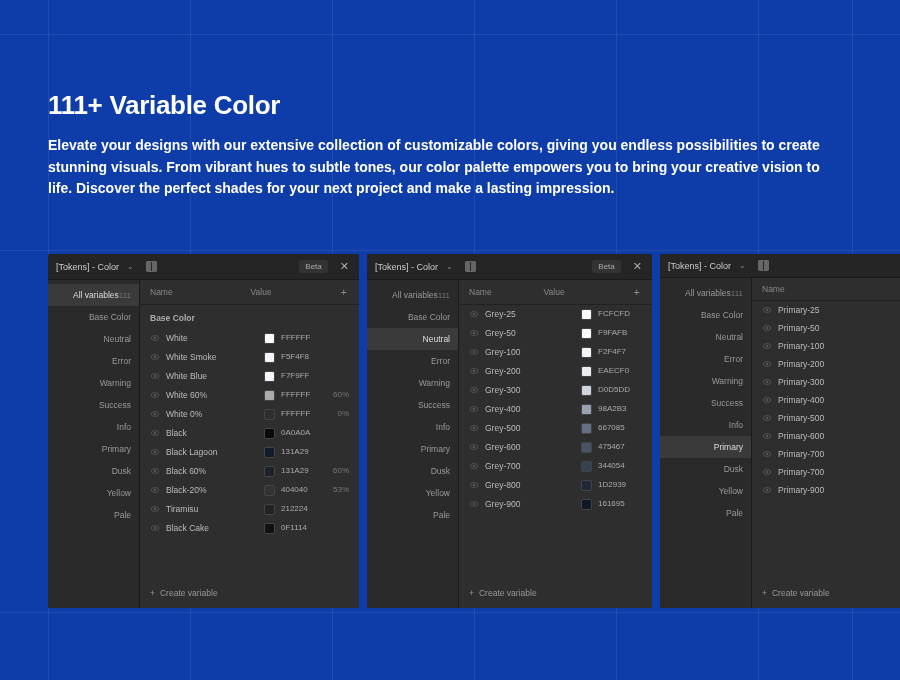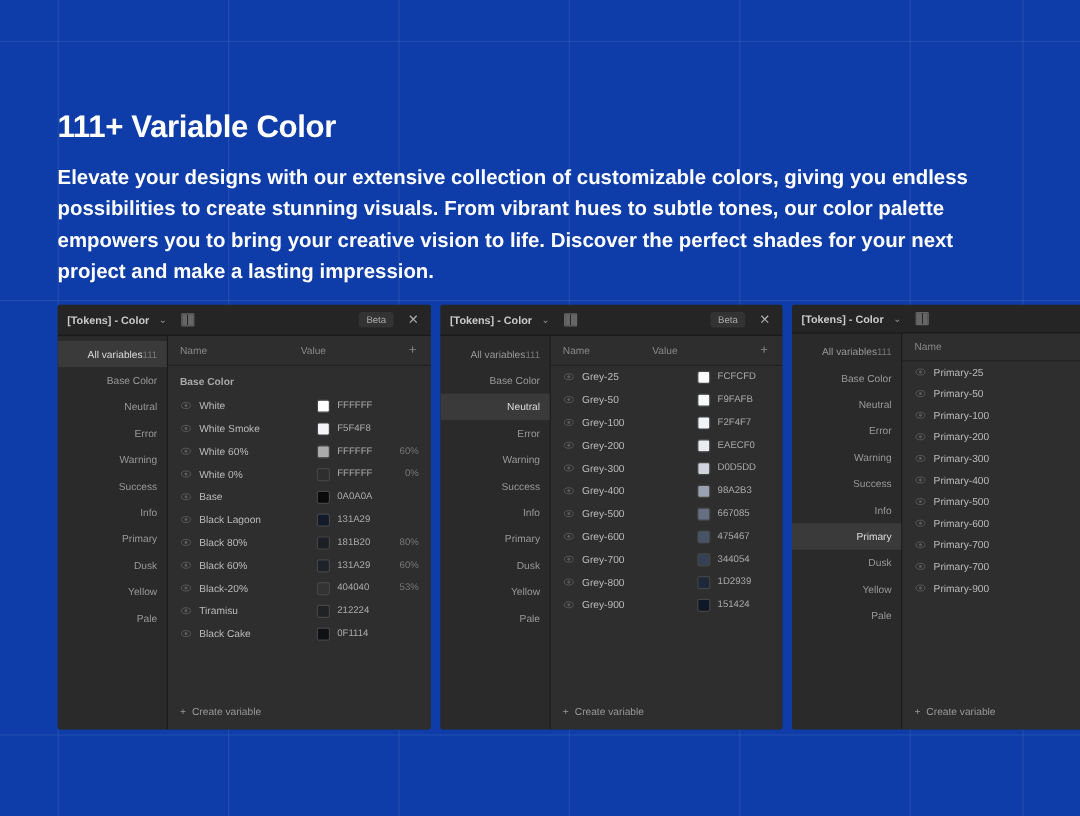--- a/index.html
+++ b/index.html
@@ -2,26 +2,26 @@
 <html><head>
 <meta charset="utf-8">
 <style>
 *{margin:0;padding:0;box-sizing:border-box;font-family:-apple-system,BlinkMacSystemFont,"Segoe UI",sans-serif}
 body{width:900px;height:680px;background:#0e3da9;position:relative;overflow:hidden}
 .grid-lines{position:absolute;inset:0;pointer-events:none}
 .gl-v{position:absolute;top:0;bottom:0;width:1px;background:rgba(255,255,255,0.08)}
 .gl-h{position:absolute;left:0;right:0;height:1px;background:rgba(255,255,255,0.08)}
 .hero{position:absolute;top:90px;left:48px;right:48px;color:#fff}
 .hero h1{font-size:26px;font-weight:700;margin-bottom:14px;letter-spacing:-0.3px}
-.hero p{font-size:17px;line-height:1.55;font-weight:600;max-width:780px}
+.hero p{font-size:14px;line-height:1.55;font-weight:600;max-width:780px}
 .panels{position:absolute;top:254px;left:48px;display:flex;gap:8px}
 .panel{background:#2a2a2a;height:354px;color:#b8b8b8;font-size:9px;display:flex;flex-direction:column;border-radius:2px;overflow:hidden}
 .p1{width:311px}.p2{width:285px}.p3{width:245px}
 .phead{display:flex;align-items:center;padding:6px 8px;border-bottom:1px solid #1a1a1a;background:#252525;gap:6px}
-.ptitle{color:#ccc;font-size:9px;font-weight:700}
+.ptitle{color:#ccc;font-size:9px;font-weight:400}
 .chev{color:#888;font-size:8px;margin-left:2px}
 .book-icon{width:11px;height:11px;background:linear-gradient(90deg,#666 0,#666 45%,transparent 45%,transparent 55%,#666 55%);border:1px solid #666;border-radius:1px;margin-left:6px}
 .spacer{flex:1}
 .beta{font-size:8px;padding:2px 6px;background:#333;color:#aaa;border-radius:3px;margin-right:4px}
 .close-x{color:#aaa;font-size:11px;cursor:pointer;padding:0 2px}
 .pbody{display:flex;flex:1;overflow:hidden}
 .sidebar{width:92px;background:#2a2a2a;border-right:1px solid #1a1a1a;padding-top:4px}
 .side-item{padding:6px 8px;color:#999;font-size:8.5px;cursor:pointer;display:flex;justify-content:flex-end;align-items:center}
 .side-item.sel{background:#3a3a3a;color:#ddd}
 .side-count{color:#777;font-size:8px}
@@ -117,64 +117,64 @@
               <span class="vname">White Smoke</span>
               <span class="swatch" style="background:#F5F4F8"></span>
               <span class="vhex">F5F4F8</span>
               <span class="vpct"></span>
             </div>
             <div class="row">
               <svg class="eye" viewBox="0 0 16 16" fill="none" stroke="#888" stroke-width="1.2">
                 <ellipse cx="8" cy="8" rx="6" ry="4"></ellipse>
                 <circle cx="8" cy="8" r="1.5" fill="#888"></circle>
               </svg>
+              <span class="vname">White Blue</span>
+              <span class="swatch" style="background:#F7F9FF"></span>
+              <span class="vhex">F7F9FF</span>
+              <span class="vpct"></span>
+            </div>
+            <div class="row">
+              <svg class="eye" viewBox="0 0 16 16" fill="none" stroke="#888" stroke-width="1.2">
+                <ellipse cx="8" cy="8" rx="6" ry="4"></ellipse>
+                <circle cx="8" cy="8" r="1.5" fill="#888"></circle>
+              </svg>
               <span class="vname">White 60%</span>
               <span class="swatch" style="background:rgba(255,255,255,0.6)"></span>
               <span class="vhex">FFFFFF</span>
               <span class="vpct">60%</span>
             </div>
             <div class="row">
               <svg class="eye" viewBox="0 0 16 16" fill="none" stroke="#888" stroke-width="1.2">
                 <ellipse cx="8" cy="8" rx="6" ry="4"></ellipse>
                 <circle cx="8" cy="8" r="1.5" fill="#888"></circle>
               </svg>
               <span class="vname">White 0%</span>
               <span class="swatch" style="background:rgba(255,255,255,0)"></span>
               <span class="vhex">FFFFFF</span>
               <span class="vpct">0%</span>
             </div>
             <div class="row">
               <svg class="eye" viewBox="0 0 16 16" fill="none" stroke="#888" stroke-width="1.2">
                 <ellipse cx="8" cy="8" rx="6" ry="4"></ellipse>
                 <circle cx="8" cy="8" r="1.5" fill="#888"></circle>
               </svg>
-              <span class="vname">Base</span>
+              <span class="vname">Black</span>
               <span class="swatch" style="background:#0A0A0A"></span>
               <span class="vhex">0A0A0A</span>
               <span class="vpct"></span>
             </div>
             <div class="row">
               <svg class="eye" viewBox="0 0 16 16" fill="none" stroke="#888" stroke-width="1.2">
                 <ellipse cx="8" cy="8" rx="6" ry="4"></ellipse>
                 <circle cx="8" cy="8" r="1.5" fill="#888"></circle>
               </svg>
               <span class="vname">Black Lagoon</span>
               <span class="swatch" style="background:#131A29"></span>
               <span class="vhex">131A29</span>
               <span class="vpct"></span>
-            </div>
-            <div class="row">
-              <svg class="eye" viewBox="0 0 16 16" fill="none" stroke="#888" stroke-width="1.2">
-                <ellipse cx="8" cy="8" rx="6" ry="4"></ellipse>
-                <circle cx="8" cy="8" r="1.5" fill="#888"></circle>
-              </svg>
-              <span class="vname">Black 80%</span>
-              <span class="swatch" style="background:rgba(24,27,32,0.8)"></span>
-              <span class="vhex">181B20</span>
-              <span class="vpct">80%</span>
             </div>
             <div class="row">
               <svg class="eye" viewBox="0 0 16 16" fill="none" stroke="#888" stroke-width="1.2">
                 <ellipse cx="8" cy="8" rx="6" ry="4"></ellipse>
                 <circle cx="8" cy="8" r="1.5" fill="#888"></circle>
               </svg>
               <span class="vname">Black 60%</span>
               <span class="swatch" style="background:rgba(19,26,41,0.6)"></span>
               <span class="vhex">131A29</span>
               <span class="vpct">60%</span>
@@ -341,21 +341,21 @@
               <span class="swatch" style="background:#1D2939"></span>
               <span class="vhex">1D2939</span>
             </div>
             <div class="row">
               <svg class="eye" viewBox="0 0 16 16" fill="none" stroke="#888" stroke-width="1.2">
                 <ellipse cx="8" cy="8" rx="6" ry="4"></ellipse>
                 <circle cx="8" cy="8" r="1.5" fill="#888"></circle>
               </svg>
               <span class="vname">Grey-900</span>
               <span class="swatch" style="background:#101828"></span>
-              <span class="vhex">151424</span>
+              <span class="vhex">161695</span>
             </div>
           </div>
         <div class="create-var">
           <span>+</span>
           <span>Create variable</span>
         </div>
       </div>
     </div>
   </div>
 

